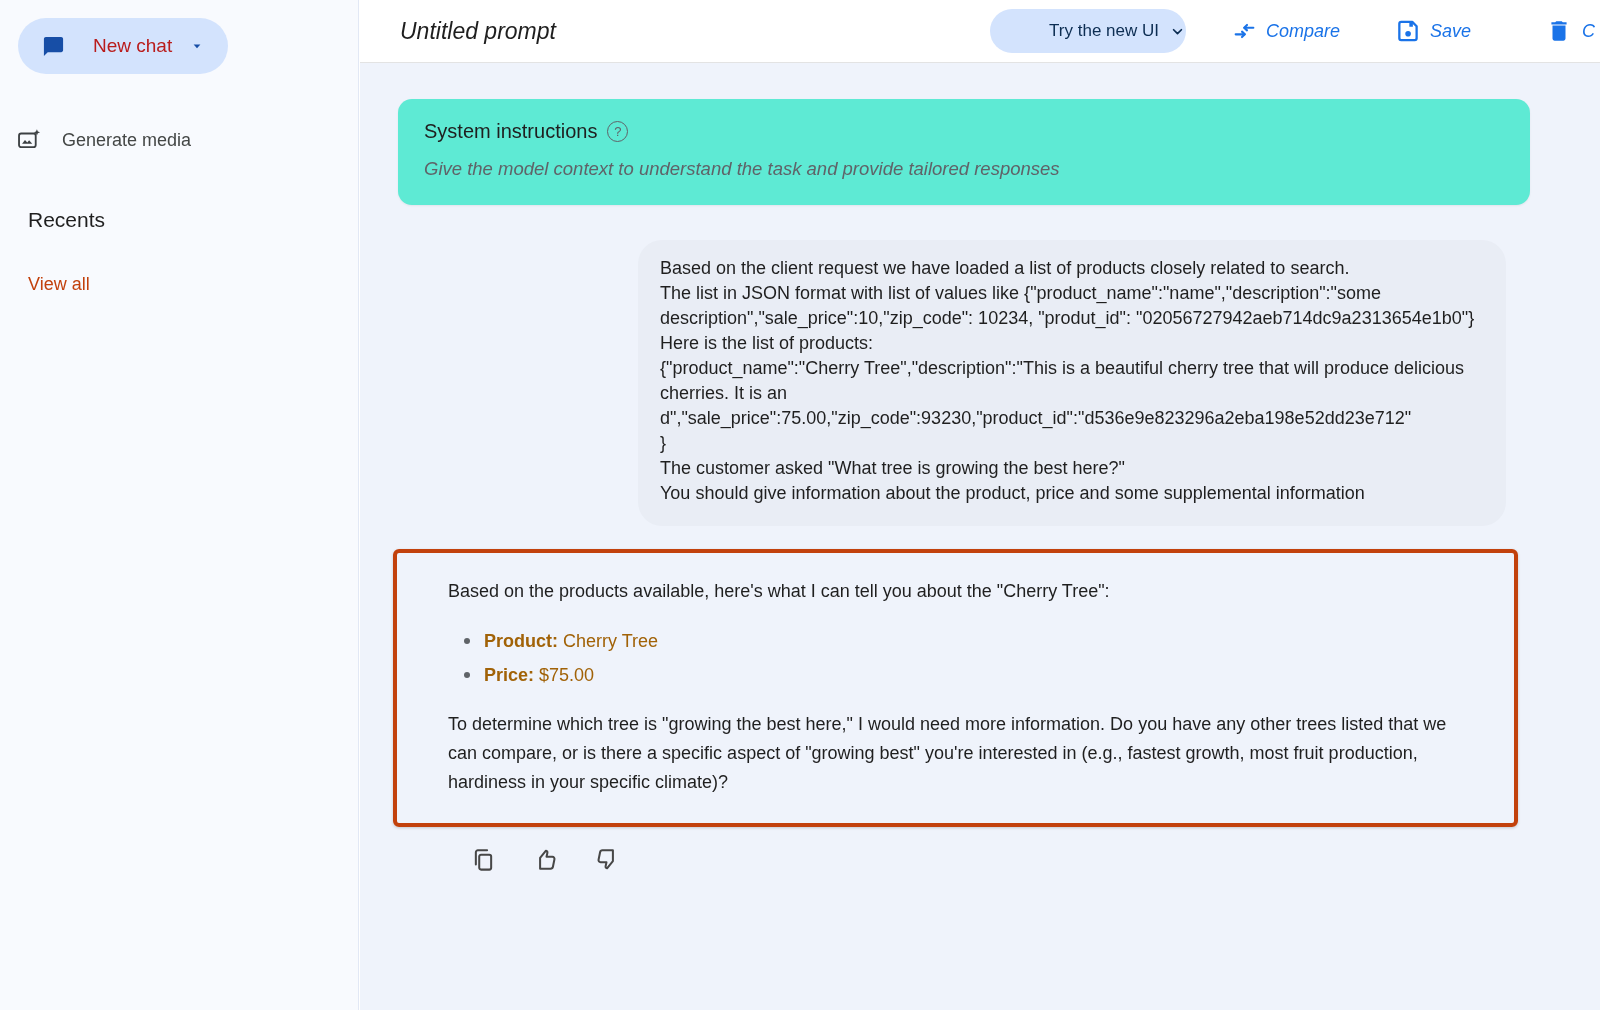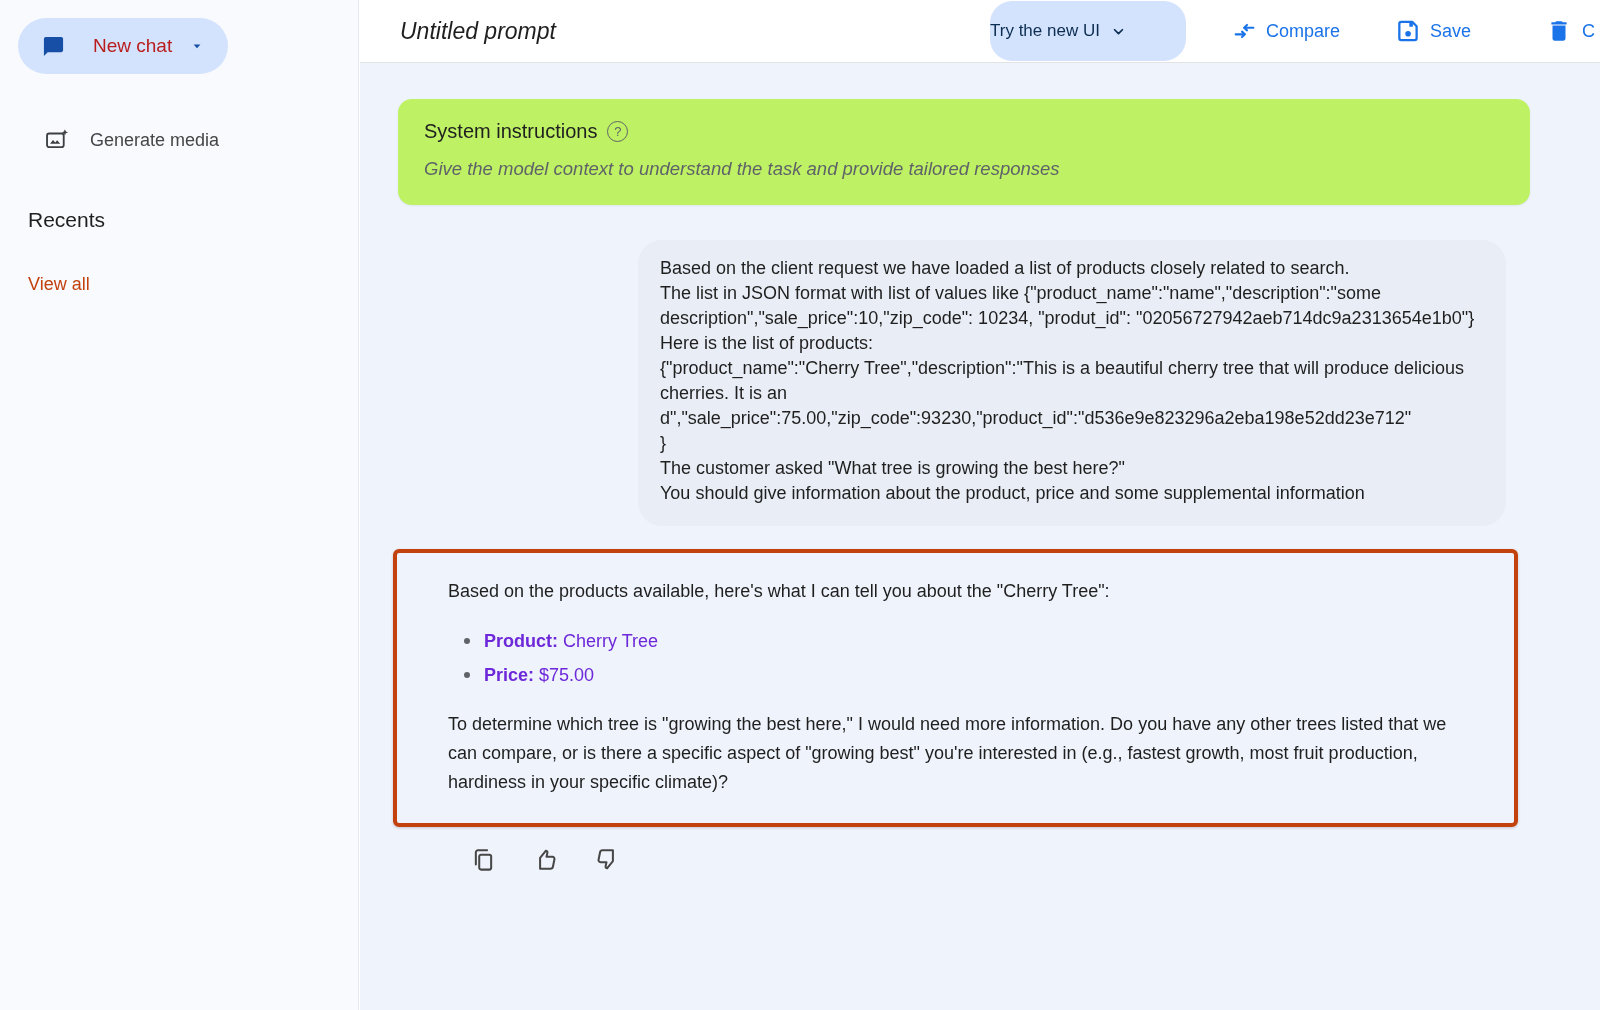--- a/index.html
+++ b/index.html
@@ -21,22 +21,22 @@
     position: absolute; left: 18px; top: 18px;
     width: 210px; height: 56px; border-radius: 28px;
     background: #d3e3fd; border: none; cursor: pointer;
     display: flex; align-items: center; padding: 0 22px 0 24px;
   }
   .new-chat-btn .label {
     font-size: 19px; font-weight: 500; color: #b91c1c; margin-left: 28px; text-align: right;
   }
   .new-chat-btn .caret { margin-left: auto; display: flex; }
   .side-item {
-    position: absolute; left: 8px; width: 100%; height: 44px;
-    display: flex; align-items: center; padding-left: 36px; cursor: pointer;
+    position: absolute; left: 0; width: 100%; height: 44px;
+    display: flex; align-items: center; padding-left: 16px; cursor: pointer;
     background: transparent; border: none;
   }
   .side-item.generate-media { top: 118px; }
   .side-item .label { font-size: 18px; font-weight: 500; color: #444746; margin-left: 20px; }
   .recents-heading {
     position: absolute; left: 28px; top: 208px;
     font-size: 21px; font-weight: 400; color: #1f1f1f;
   }
   .view-all {
     position: absolute; left: 28px; top: 274px;
@@ -49,35 +49,35 @@
   .header {
     position: absolute; left: 0; top: 0; width: 100%; height: 63px;
     background: #ffffff; border-bottom: 1px solid #e3e3e3;
   }
   .prompt-title {
     position: absolute; left: 40px; top: 50%; transform: translateY(-50%);
     font-size: 23px; font-weight: 400; color: #1f1f1f; cursor: text; font-style: italic;
   }
   .hbtn { position: absolute; top: 50%; transform: translateY(-50%); display: flex; align-items: center; background: none; border: none; cursor: pointer; font-family: inherit; }
   .try-ui-btn {
-    left: 630px; width: 196px; height: 60px; border-radius: 22px;
-    background: #d3e3fd; justify-content: flex-start; gap: 10px;
+    left: 630px; width: 196px; height: 44px; border-radius: 22px;
+    background: #d3e3fd; justify-content: flex-end; gap: 10px;
   }
   .try-ui-btn .label { font-size: 17px; font-weight: 500; color: #0c2d52; }
   .compare-btn { left: 872px; gap: 9px; }
   .save-btn { left: 1036px; gap: 9px; }
-  .hbtn .label-blue { font-size: 18px; font-weight: 500; color: #1a73e8; }
+  .hbtn .label-blue { font-size: 18px; font-weight: 500; color: #1a73e8; font-style: italic; }
   .clear-btn { left: 1186px; gap: 10px; }
 
   
   .content { position: absolute; left: 0; top: 63px; width: 100%; height: 947px; overflow: hidden; }
 
   .sysinstr-card {
     margin: 36px 0 0 38px; width: 1132px; height: 106px;
-    background: #bef264; border-radius: 14px;
+    background: #5eead4; border-radius: 14px;
     box-shadow: 0 1px 2px rgba(60,64,67,0.08);
     padding: 21px 26px; cursor: pointer;
   }
   .sysinstr-title-row { display: flex; align-items: center; gap: 10px; }
   .sysinstr-title { font-size: 20px; font-weight: 500; color: #1f1f1f; }
   .help-icon {
     width: 21px; height: 21px; border: 1.6px solid #5f6368; border-radius: 50%;
     display: flex; align-items: center; justify-content: center;
     font-size: 13px; color: #5f6368; font-weight: 500; cursor: pointer;
   }
@@ -98,21 +98,21 @@
   .model-response {
     margin: 23px 0 0 33px; width: 1125px;
     border: 4px solid #c2410c; border-radius: 6px;
     box-shadow: 0 1px 3px rgba(0,0,0,0.18);
     padding: 24px 40px 26px 51px; cursor: text;
   }
   .model-response p { font-size: 18px; line-height: 29px; color: #1f1f1f; white-space: pre-wrap; }
   .model-response ul { list-style: none; margin: 18px 0 18px 0; padding-left: 16px; }
   .model-response li {
     position: relative; padding-left: 20px;
-    font-size: 18px; line-height: 34px; color: #6d28d9;
+    font-size: 18px; line-height: 34px; color: #a16207;
   }
   .model-response li::before {
     content: ""; position: absolute; left: 0; top: 14px;
     width: 6px; height: 6px; border-radius: 50%; background: #5f6368;
   }
   .model-response li b { font-weight: 700; }
 
   .actions-row { margin: 17px 0 0 108px; display: flex; gap: 32px; }
   .action-btn {
     width: 30px; height: 30px; background: none; border: none; cursor: pointer;

